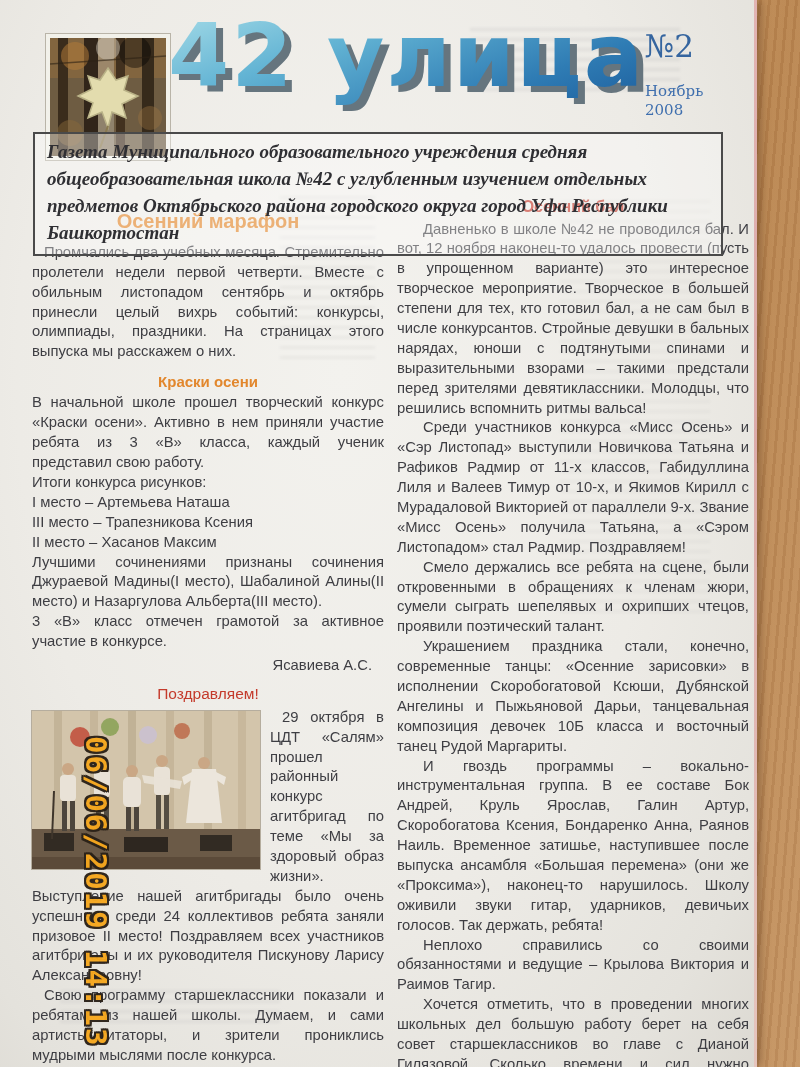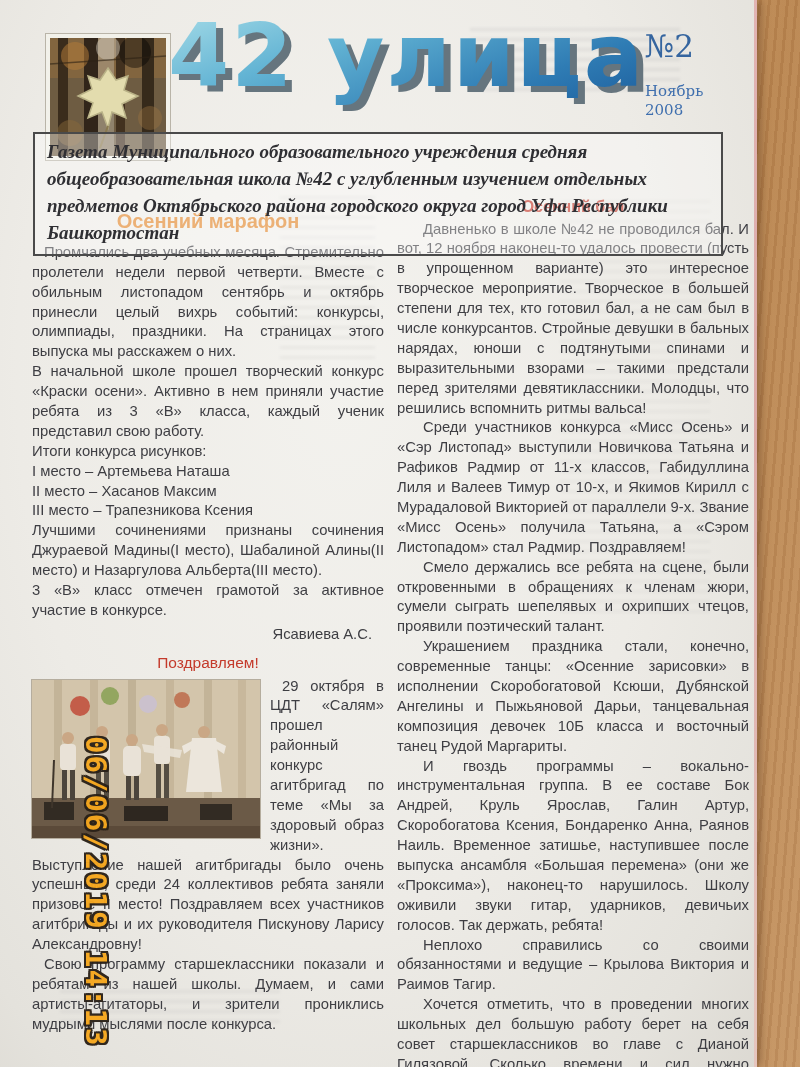--- a/index.html
+++ b/index.html
@@ -133,25 +133,26 @@
 
     <div class="subtitle-box">Газета Муниципального образовательного учреждения средняя общеобразовательная школа №42 с углубленным изучением отдельных предметов Октябрьского района городского округа город Уфа Республики Башкортостан</div>
   </div>
 
   <div class="columns">
 
     <div class="col">
       <div class="h-orange h-orange-big">Осенний марафон</div>
       <p class="indent-sm">Промчались два учебных месяца. Стремительно пролетели недели первой четверти. Вместе с обильным листопадом сентябрь и октябрь принесли целый вихрь событий: конкурсы, олимпиады, праздники. На страницах этого выпуска мы расскажем о них.</p>
 
+      <div class="h-orange h-orange-sm">Краски осени</div>
       <p>В начальной школе прошел творческий конкурс «Краски осени». Активно в  нем приняли участие ребята из 3 «В» класса, каждый ученик представил свою работу.</p>
       <p class="result-line">Итоги конкурса рисунков:</p>
       <p class="result-line">I место – Артемьева Наташа</p>
+      <p class="result-line">III место – Трапезникова Ксения</p>
       <p class="result-line">II место – Хасанов Максим</p>
-      <p class="result-line">III место – Трапезникова Ксения</p>
       <p>Лучшими сочинениями признаны сочинения Джураевой Мадины(I место), Шабалиной Алины(II место) и Назаргулова Альберта(III место).</p>
       <p>3 «В» класс отмечен грамотой за активное участие в конкурсе.</p>
       <div class="signature">
         <div>Ясавиева А.С.</div>
       </div>
 
       <div class="h-red">Поздравляем!</div>
 
       <div class="stage-photo">
         <svg viewBox="0 0 228 158" preserveAspectRatio="none">

